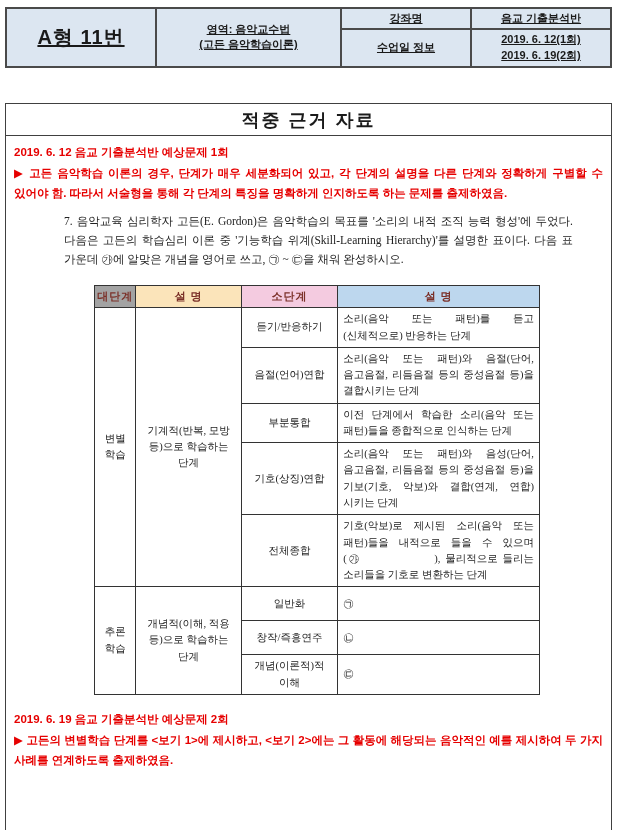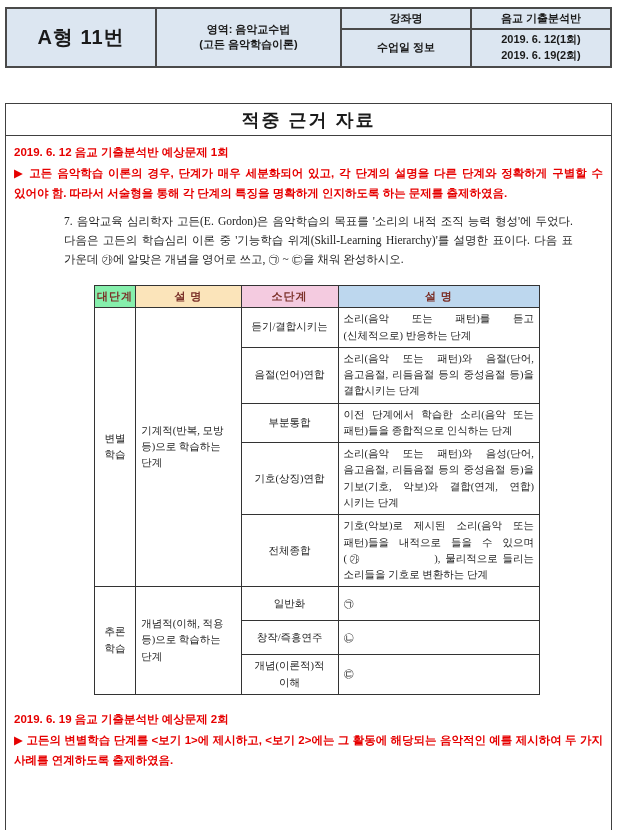--- a/index.html
+++ b/index.html
@@ -22,20 +22,21 @@
     background: #dce6f1;
     font-size: 11px;
   }
   .top-table .cell {
     border: 1px solid #4a4a4a;
     display: flex; flex-direction: column;
     align-items: center; justify-content: center;
     padding: 2px 22px;
     font-weight: bold;
     line-height: 1.45;
+    text-decoration: underline;
   }
   .cell-exam { grid-row: 1 / 3; grid-column: 1; font-size: 20px; letter-spacing: 1px; }
   .cell-area { grid-row: 1 / 3; grid-column: 2; align-items: flex-end; text-align: left; }
   .cell-course-label { grid-row: 1; grid-column: 3; }
   .cell-course-value { grid-row: 1; grid-column: 4; }
   .cell-date-label { grid-row: 2; grid-column: 3; }
   .cell-date-value { grid-row: 2; grid-column: 4; font-weight: bold; }
 
   
   .main-box {
@@ -97,26 +98,26 @@
     vertical-align: middle;
     line-height: 1.55;
   }
   .gordon-table th {
     font-size: 11px;
     font-weight: bold;
     color: #7b3028;
     padding: 2px 0;
     letter-spacing: 1px;
   }
-  .th-stage { width: 43px;  background: #86efac; margin-left: 36px; }
+  .th-stage { width: 43px;  background: #a3a3a3; margin-left: 36px; }
   .th-desc1 { width: 110px; background: #fbe4ba; }
   .th-sub   { width: 100px;  background: #f4cbe0; }
   .th-desc2 { width: 213px; background: #bdd7ee; }
   .stage-cell { text-align: center; white-space: pre-line; }
-  .stagedesc-cell { text-align: left; word-break: keep-all; margin-top: 31px; }
+  .stagedesc-cell { text-align: center; word-break: keep-all; margin-top: 31px; }
   .sub-cell { text-align: center; word-break: keep-all; }
   .desc-cell { text-align: justify; word-break: keep-all; }
   .row-tall td { height: 34px; }
   .row-blank td { height: 44px; }
 </style>
 </head>
 <body>
 
 <div class="top-table">
   <div class="cell cell-exam">A형 11번</div>
@@ -149,21 +150,21 @@
           <th class="th-desc1">설 명</th>
           <th class="th-sub">소단계</th>
           <th class="th-desc2">설 명</th>
         </tr>
       </thead>
       <tbody>
           <tr>
             <td class="stage-cell" rowspan="5">변별
 학습</td>
             <td class="stagedesc-cell" rowspan="5">기계적(반복, 모방 등)으로 학습하는 단계</td>
-            <td class="sub-cell">듣기/결합시키는</td>
+            <td class="sub-cell">듣기/반응하기</td>
             <td class="desc-cell">소리(음악 또는 패턴)를 듣고 (신체적으로) 반응하는 단계</td>
           </tr>
           <tr>
             <td class="sub-cell">음절(언어)연합</td>
             <td class="desc-cell">소리(음악 또는 패턴)와 음절(단어, 음고음절, 리듬음절 등의 중성음절 등)을 결합시키는 단계</td>
           </tr>
           <tr>
             <td class="sub-cell">부분통합</td>
             <td class="desc-cell">이전 단계에서 학습한 소리(음악 또는 패턴)들을 종합적으로 인식하는 단계</td>
           </tr>

